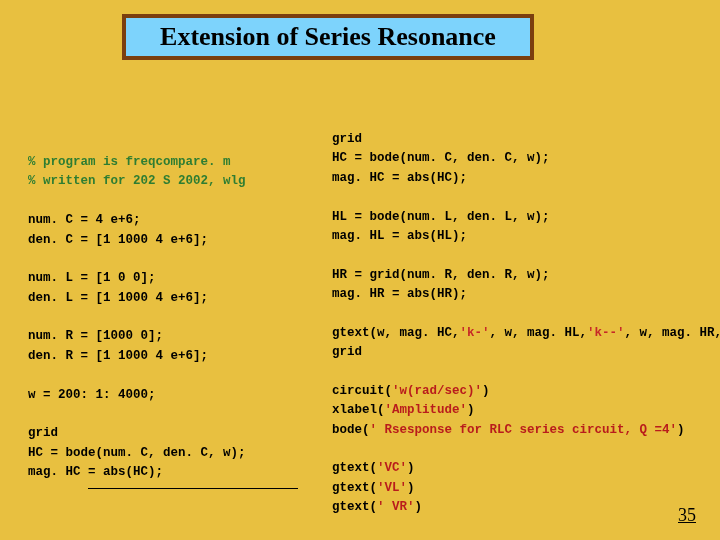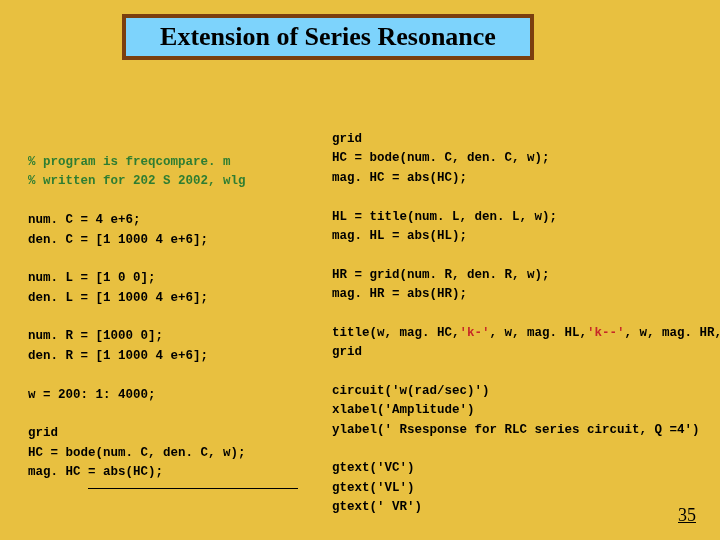--- a/index.html
+++ b/index.html
@@ -61,21 +61,21 @@
     width: 380px;
   }
   .code-left hr {
     border: none;
     border-top: 1.5px solid #000;
     margin: 6px 0 0 60px;
     width: 210px;
   }
   .green { color: #2e7d32; }
   .red   { color: #c62828; }
-  .magenta { color: #000000; }
+  .magenta { color: #b91c1c; }
   .pagenum {
     position: absolute;
     right: 24px;
     bottom: 14px;
     font-size: 18px;
     text-decoration: underline;
   }
 </style>
 </head>
 <body>
@@ -101,31 +101,31 @@
 
 <span>grid</span>
 <span>HC = bode(num. C, den. C, w);</span>
 <span>mag. HC = abs(HC);</span>
 <hr></div>
 
   <div class="code-right"><span>grid</span>
 <span>HC = bode(num. C, den. C, w);</span>
 <span>mag. HC = abs(HC);</span>
 
-<span>HL = title(num. L, den. L, w);</span>
+<span>HL = bode(num. L, den. L, w);</span>
 <span>mag. HL = abs(HL);</span>
 
 <span>HR = grid(num. R, den. R, w);</span>
 <span>mag. HR = abs(HR);</span>
 
-<span><span>title(w, mag. HC,</span><span class="red">'k-'</span><span>, w, mag. HL,</span><span class="red">'k--'</span><span>, w, mag. HR, </span></span>
+<span><span>gtext(w, mag. HC,</span><span class="red">'k-'</span><span>, w, mag. HL,</span><span class="red">'k--'</span><span>, w, mag. HR, </span></span>
 <span>grid</span>
 
 <span><span>circuit(</span><span class="magenta">'w(rad/sec)'</span><span>)</span></span>
 <span><span>xlabel(</span><span class="magenta">'Amplitude'</span><span>)</span></span>
-<span><span>ylabel(</span><span class="magenta">' Rsesponse for RLC series circuit, Q =4'</span><span>)</span></span>
+<span><span>bode(</span><span class="magenta">' Rsesponse for RLC series circuit, Q =4'</span><span>)</span></span>
 
 <span><span>gtext(</span><span class="magenta">'VC'</span><span>)</span></span>
 <span><span>gtext(</span><span class="magenta">'VL'</span><span>)</span></span>
 <span><span>gtext(</span><span class="magenta">' VR'</span><span>)</span></span></div>
 
   <div class="pagenum">35</div>
 </div>
 
 </body></html>

